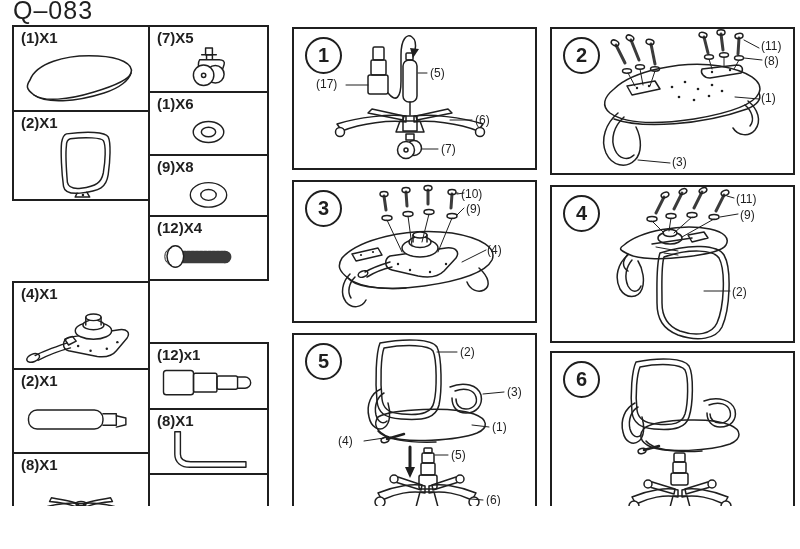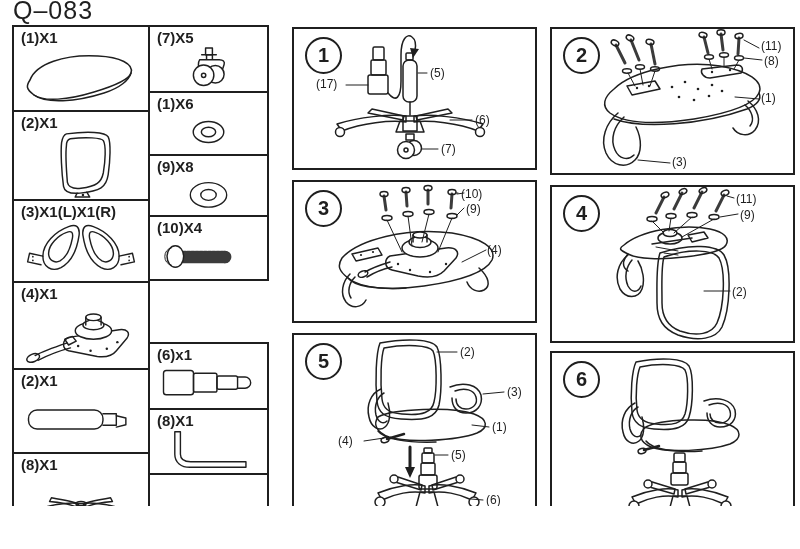--- a/index.html
+++ b/index.html
@@ -43,33 +43,20 @@
     <div class="cell" style="left:0;top:85px;width:138px;height:91px">
       <div class="lbl">(2)X1</div>
       <svg viewBox="0 0 134 70">
         <path d="M52,4 C74,1 92,2 95,7 C98,13 97,32 95,46 C93,59 87,63 66,65 C55,66 50,64 49,58 C47,44 46,22 47,13 C48,7 49,5 52,4 Z"></path>
         <path d="M56,9 C72,7 88,8 90,11 C93,16 92,32 90,44 C88,54 83,58 67,60 C58,61 54,59 53,54 C52,42 51,24 52,16 C52,12 53,10 56,9 Z"></path>
         <path d="M63,65 l-2,4 l15,0 l-3,-5"></path>
         <circle cx="69" cy="67" r="1.3" class="fill"></circle>
       </svg>
     </div>
 
-    <div class="cell" style="left:0;top:174px;width:138px;height:84px">
-      <div class="lbl">(3)X1(L)X1(R)</div>
-      <svg viewBox="0 0 134 64">
-        <g id="armL">
-          <path d="M54,8 C62,5 66,8 65,17 C63,31 57,45 46,51 C36,56 27,50 27,39 C27,26 40,13 54,8 Z"></path>
-          <path d="M52,14 C57,12 59,14 58,20 C56,30 52,40 45,44 C39,47 33,43 33,36 C33,27 43,17 52,14 Z"></path>
-          <path d="M27,39 L13,36 L11,45 L25,48"></path>
-          <circle cx="16.5" cy="39.5" r="0.9" class="fill"></circle>
-          <circle cx="16.5" cy="43.5" r="0.9" class="fill"></circle>
-        </g>
-        <use href="#armL" transform="translate(134,0) scale(-1,1)"></use>
-      </svg>
-    </div>
 
     <div class="cell" style="left:0;top:256px;width:138px;height:89px">
       <div class="lbl">(4)X1</div>
       <svg viewBox="0 0 134 69">
         <path d="M54,38 L107,30 C115,29 119,33 115,39 L104,52 C100,57 92,59 84,58 L54,52 C47,50 47,41 54,38 Z"></path>
         <ellipse cx="80" cy="31" rx="19" ry="9" class="wfill"></ellipse>
         <ellipse cx="80" cy="25" rx="11" ry="5" class="wfill"></ellipse>
         <ellipse cx="80" cy="17" rx="8" ry="3.5" class="wfill"></ellipse>
         <path d="M72,17 V25 M88,17 V25"></path>
         <circle cx="64" cy="47" r="1.3" class="fill"></circle>
@@ -127,32 +114,32 @@
 
     <div class="cell" style="left:136px;top:129px;width:121px;height:63px">
       <div class="lbl">(9)X8</div>
       <svg viewBox="0 0 120 44">
         <ellipse cx="60" cy="23" rx="20" ry="13.5"></ellipse>
         <ellipse cx="60" cy="23" rx="8.5" ry="6"></ellipse>
       </svg>
     </div>
 
     <div class="cell" style="left:136px;top:190px;width:121px;height:66px">
-      <div class="lbl">(10)X4</div>
+      <div class="lbl">(12)X4</div>
       <svg viewBox="0 0 120 44">
         <path d="M76,16 a6.5,6.5 0 0 1 0,13 z" class="fill" style="fill:#3b3b3b"></path>
         <line x1="34" y1="22.5" x2="77" y2="22.5" stroke="#3b3b3b" stroke-width="13" stroke-dasharray="2.6 1.7"></line>
         <ellipse cx="26" cy="22" rx="8.5" ry="11" class="wfill"></ellipse>
         <path d="M22,13 a10,9.5 0 0 0 0,18" class="thin"></path>
       </svg>
     </div>
 
 
     <div class="cell" style="left:136px;top:317px;width:121px;height:68px">
-      <div class="lbl">(6)x1</div>
+      <div class="lbl">(12)x1</div>
       <svg viewBox="0 0 120 48">
         <rect x="12" y="9" width="32" height="26" rx="3"></rect>
         <rect x="44" y="12" width="25" height="20" rx="2"></rect>
         <rect x="69" y="15" width="22" height="14" rx="2"></rect>
         <path d="M91,16 h8 a6,6 0 0 1 0,12 h-8"></path>
       </svg>
     </div>
 
     <div class="cell" style="left:136px;top:383px;width:121px;height:67px">
       <div class="lbl">(8)X1</div>

